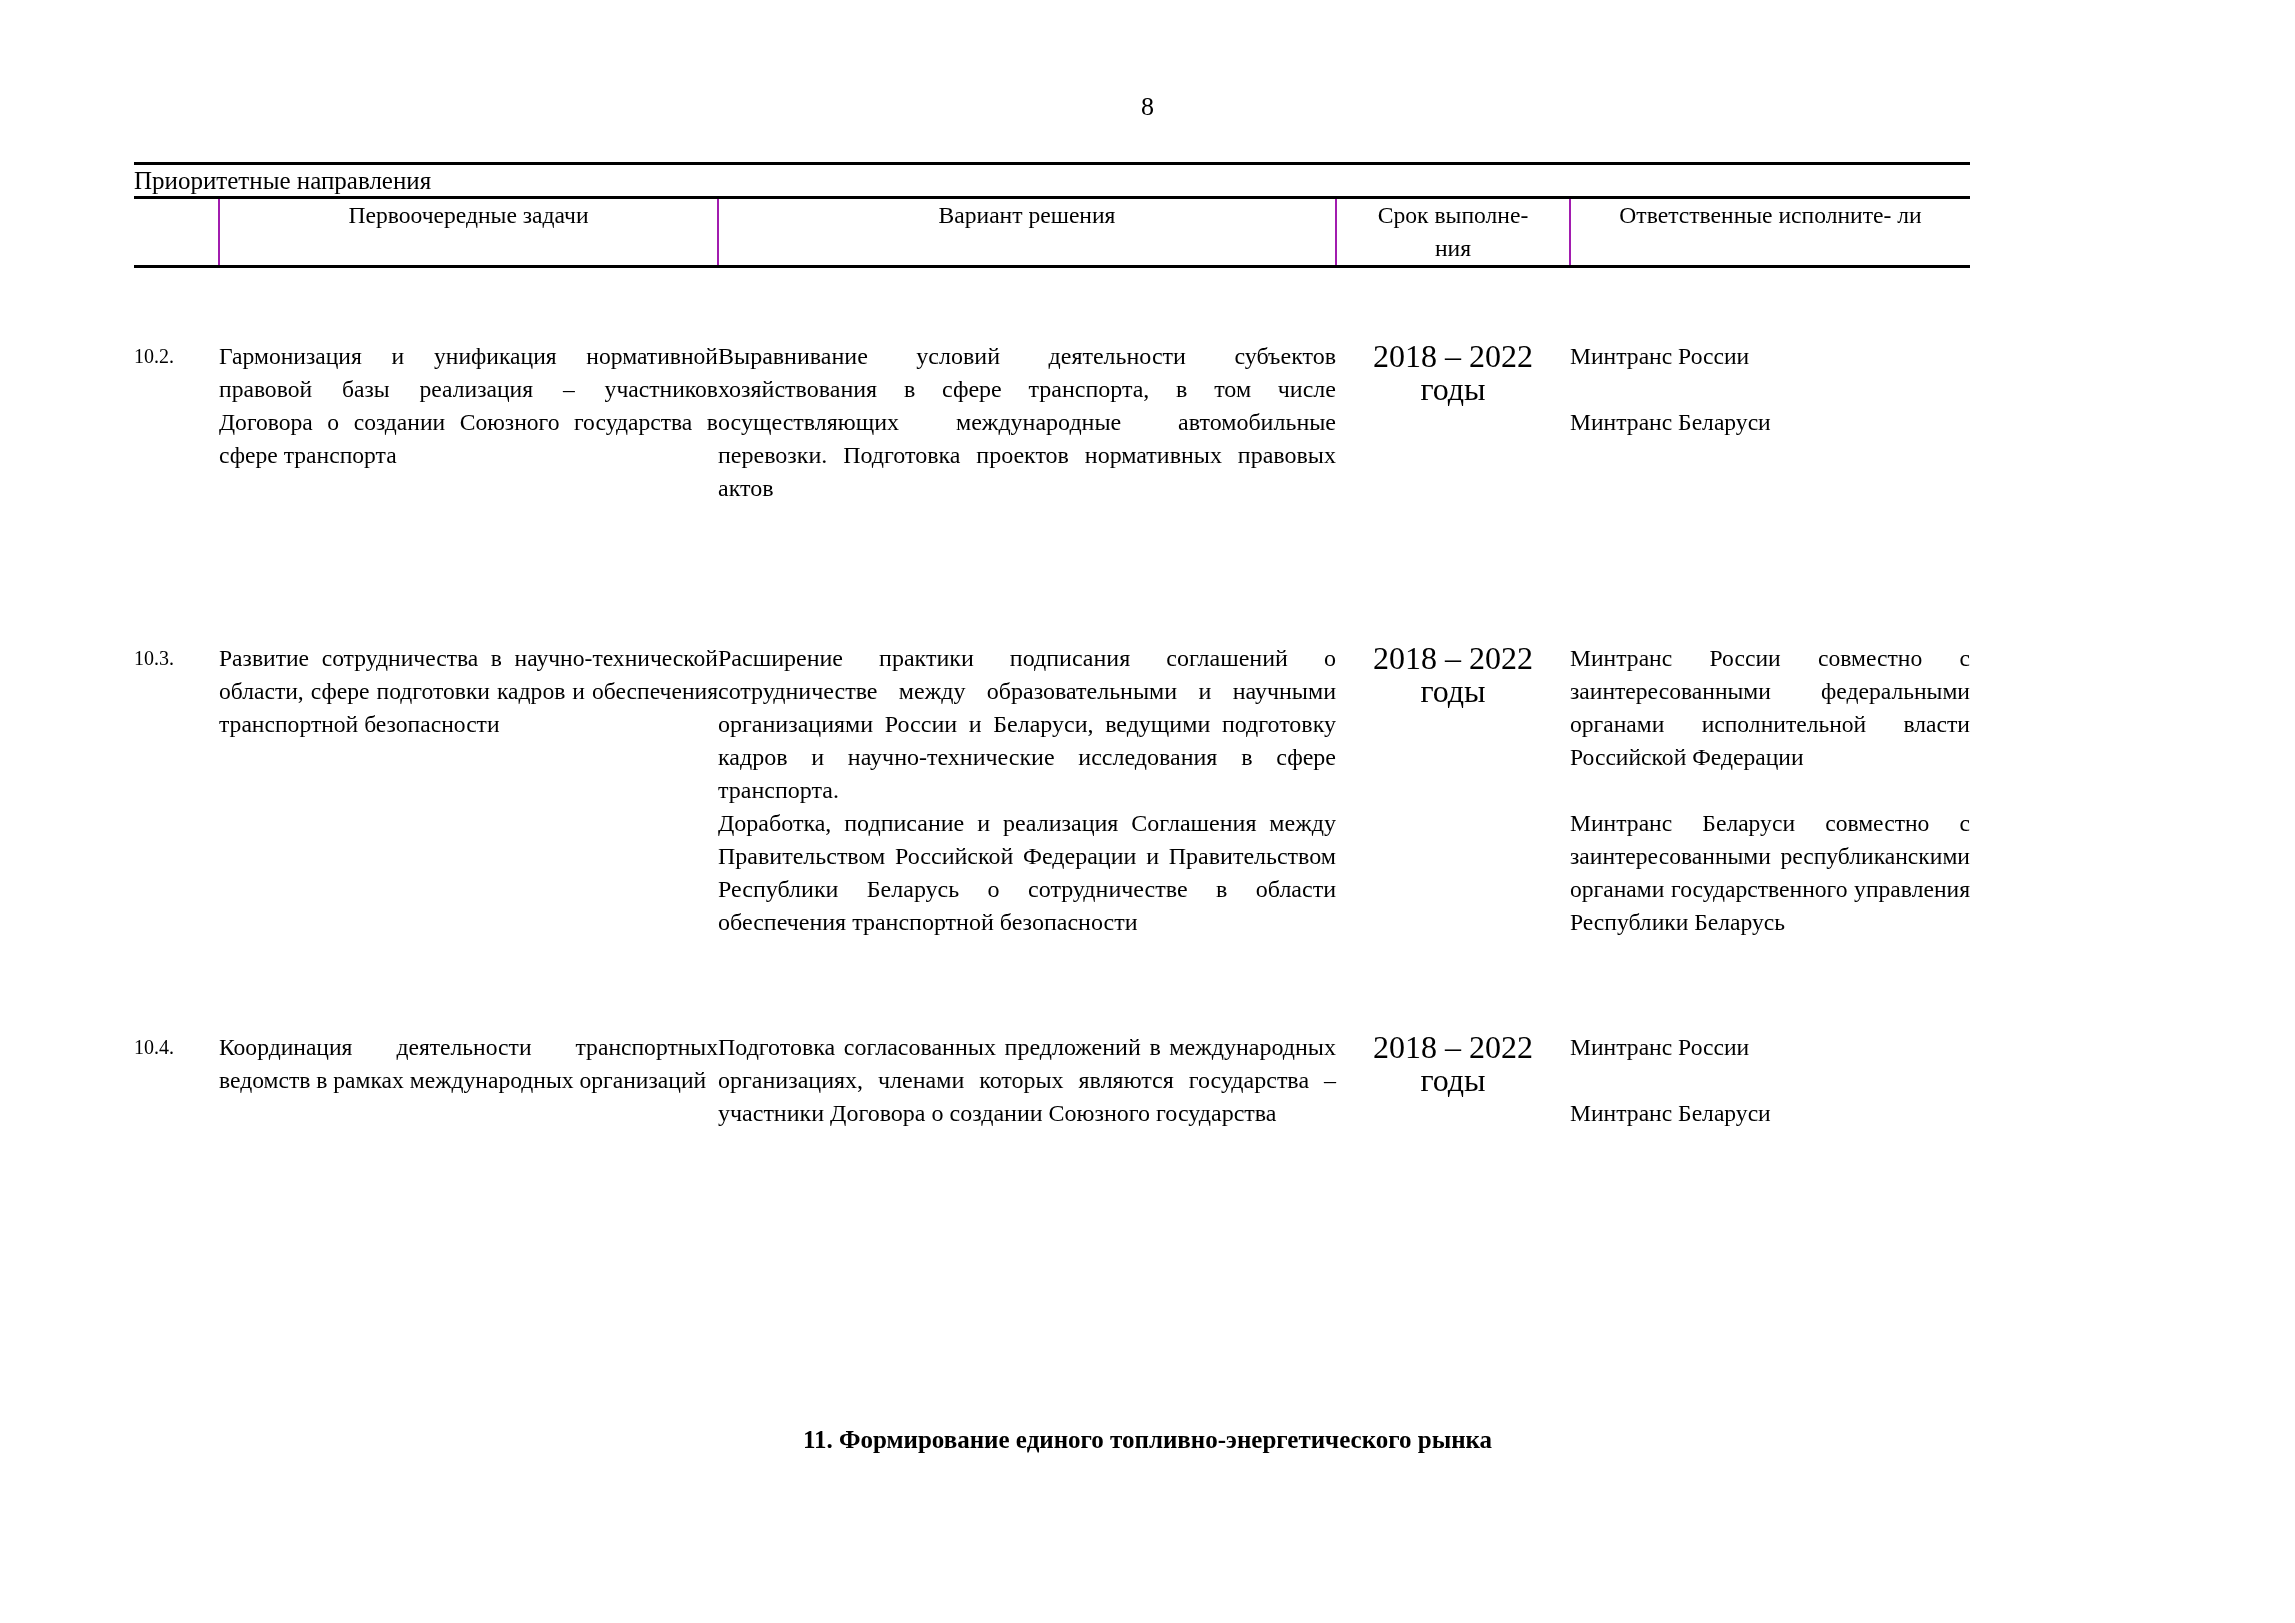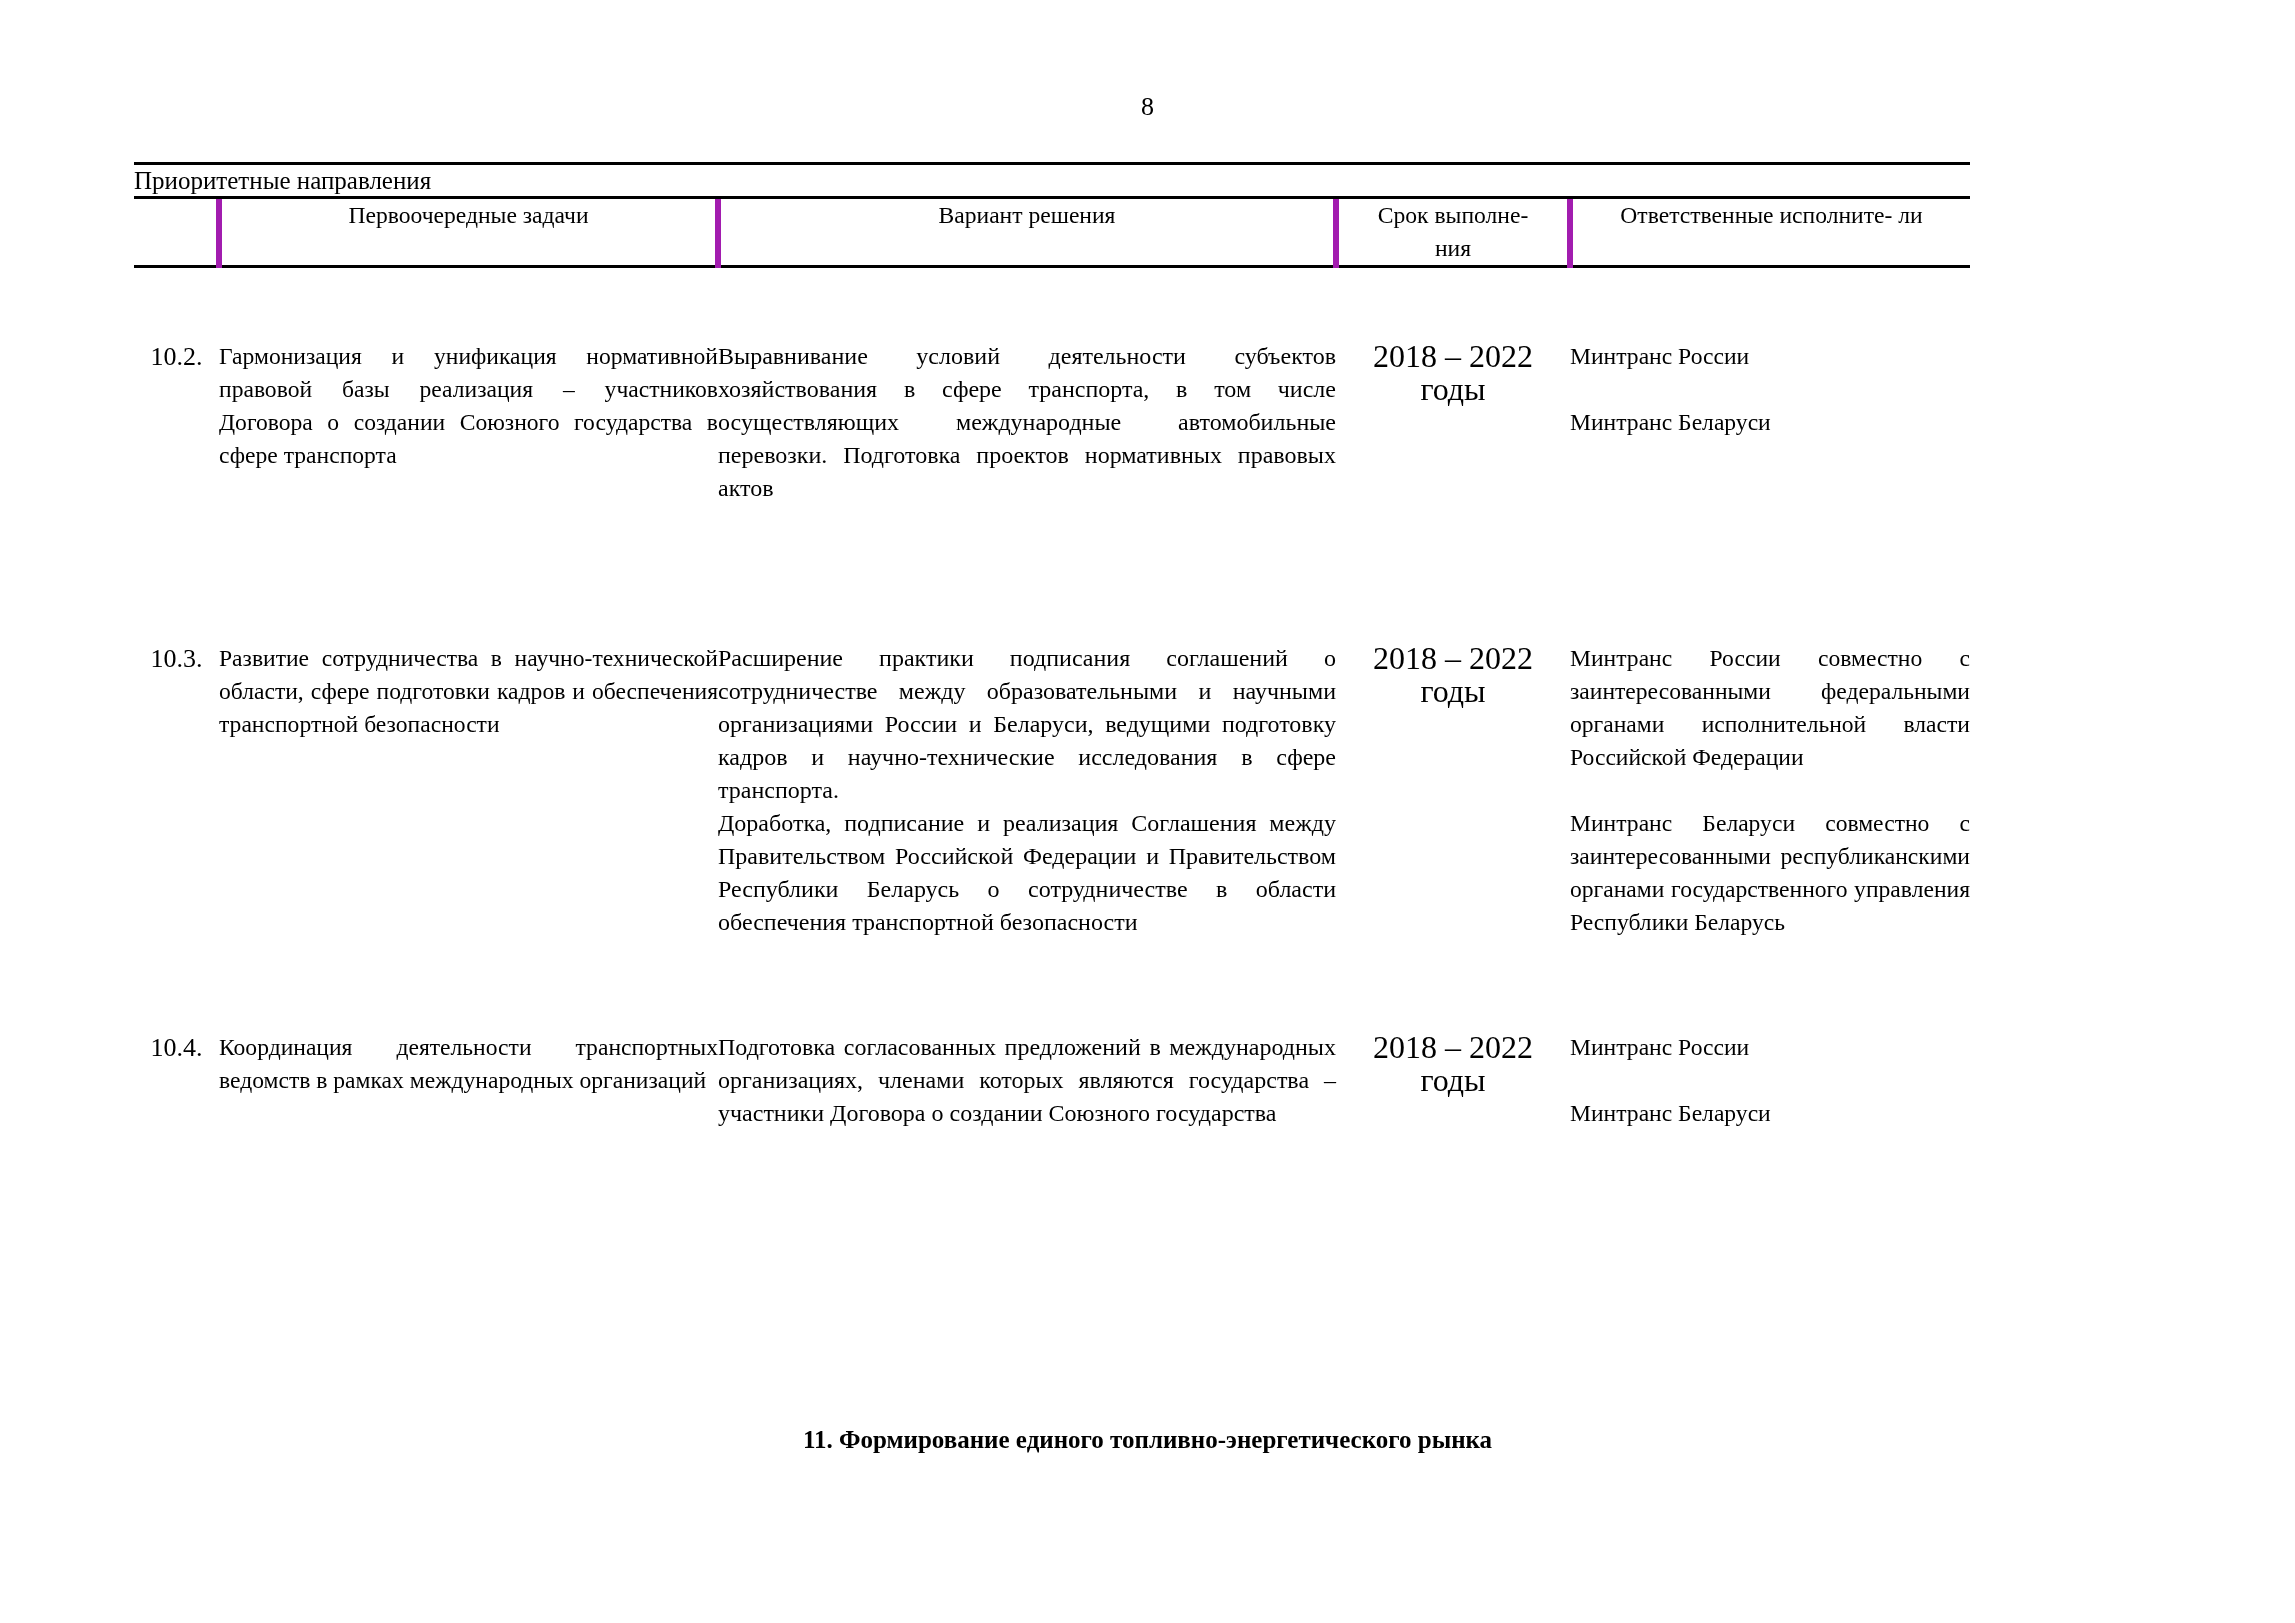--- a/index.html
+++ b/index.html
@@ -65,27 +65,26 @@
     padding: 14.4px 0 17px 0;
   }
 
   
   .head-cell {
     text-align: center;
     font-size: 23.6px;
     line-height: 33px;
     padding: 14.4px 9.2px 19.6px 9.2px;
     border-left: 2px solid #000;
-    border-right: 6px solid #a21caf;
+    border-right: 2px solid #a21caf;
   }
   .head-cell.first { border-left: none; }
   .head-cell.last  { border-right: none; }
   .cell-num {
-    text-align: center;
-    font-size: 26px;
+    font-size: 20px;
     line-height: 33px;
     padding: 0 3.9px;
     white-space: nowrap;
   }
   .cell-task {
     text-align: justify;
     text-align-last: left;
     hyphens: manual;
     font-size: 23.6px;
     line-height: 33px;

